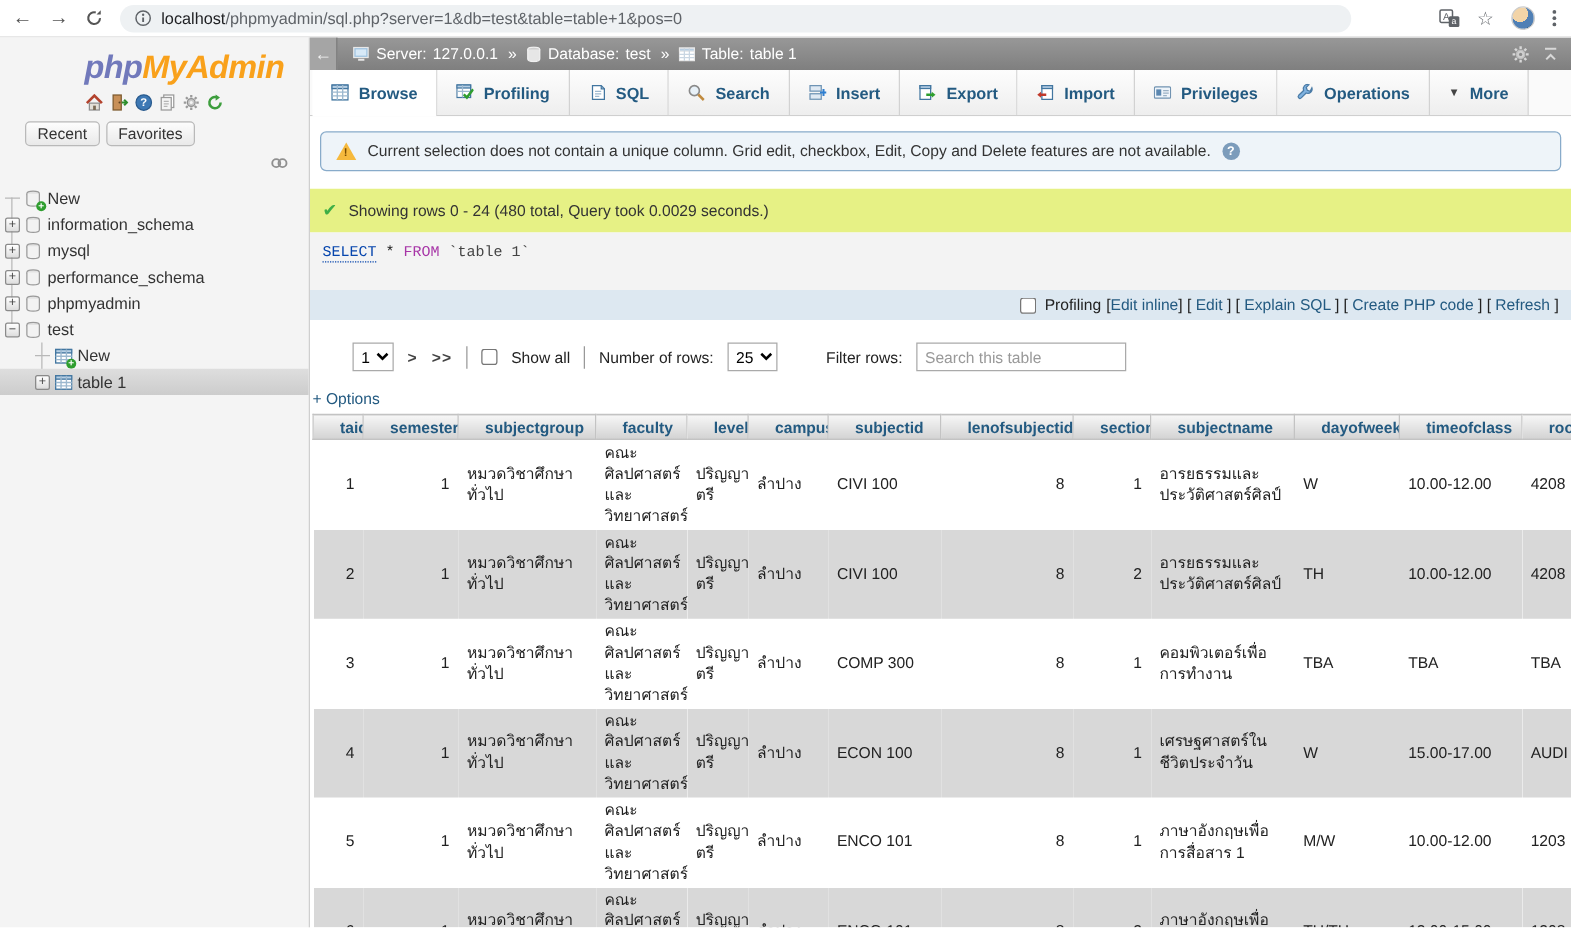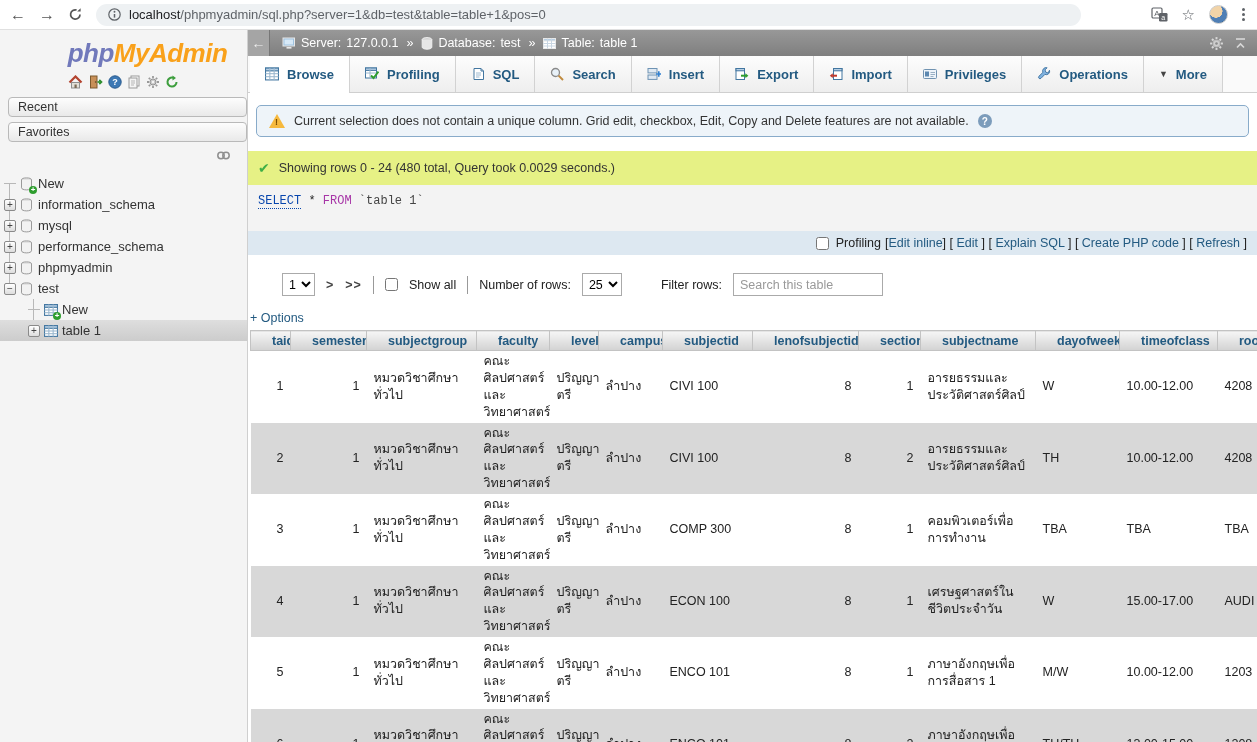--- a/index.html
+++ b/index.html
@@ -21,21 +21,21 @@
   
   .app { display:flex; height:712px; }
   .sidebar { width:248px; background:#f4f4f4; border-right:1px solid #cfcfcf; flex:none; overflow:hidden; }
   .main { flex:1; display:flex; flex-direction:column; overflow:hidden; }
 
   
   .logo { text-align:center; margin-top:8px; font-size:26px; font-weight:bold; font-style:italic; letter-spacing:-0.5px; }
   .logo .l1 { color:#7179bb;margin-left:48px; } .logo .l2 { color:#f9a11b; }
   .side-icons { display:flex; justify-content:center; gap:5px; margin-top:6px; align-items:center; }
   .side-icons span { cursor:pointer; display:inline-flex; }
-  .side-tabs { display:flex; gap:5px; margin:8px 0 0 8px;flex-direction:column; }
+  .side-tabs { display:flex; gap:5px; margin:8px 0 0 20px; }
   .side-tab { border:1px solid #b9b9b9; border-radius:4px; background:linear-gradient(#fdfdfd,#e9e9e9); padding:2px 9px; font-size:12.5px; color:#333; cursor:pointer; }
   .linkrow { display:flex; justify-content:flex-end; padding-right:16px; margin-top:8px; }
   #tree { margin-top:12px; position:relative; }
   .tline { position:absolute; width:1px; background:#b8b8b8; }
   .trow { display:flex; align-items:center; gap:4px; height:21px; padding-left:4px; font-size:13px; color:#333; cursor:pointer; position:relative; }
   .trow.sub { padding-left:28px; }
   .trow.sel { background:linear-gradient(#dedede,#cccccc); }
   .exp { width:12px; height:12px; flex:none; border:1px solid #8a8a8a; background:linear-gradient(#fff,#ddd); border-radius:2px; font-size:10px; line-height:10px; text-align:center; color:#444; }
   .stub { width:12px; height:1px; flex:none; background:#b8b8b8; }
   .nicon { position:relative; width:14px; height:14px; flex:none; display:inline-flex; }
@@ -71,21 +71,21 @@
   .tname { color:#444; }
   .profrow { background:#dde8f1; padding:5px 10px; display:flex; justify-content:flex-end; align-items:center; gap:4px; font-size:12.5px; color:#222; }
   .profrow input { margin-right:3px; }
   .plink { color:#235a81; text-decoration:none; cursor:pointer; }
   .br { color:#222; }
 
   .pager { margin:18px 0 0 34px; display:flex; align-items:center; gap:11px; }
   .pager select { height:23px; border:1px solid #aaa; background:#fff; font-size:12.5px; padding:0 2px; }
   .pg-btn { font-weight:bold; color:#444; font-size:12.5px; cursor:pointer; letter-spacing:1px; }
   .vdiv { width:1px; height:18px; background:#999; }
-  .pager input[type=text] { width:150px; height:23px; border:1px solid #aaa; padding:0 6px; font-size:12.5px; color:#333; font-family:inherit; }
+  .pager input[type=text] { width:168px; height:23px; border:1px solid #aaa; padding:0 6px; font-size:12.5px; color:#333; font-family:inherit; }
   .pager input[type=text]::placeholder { color:#999; }
   .options-link { display:inline-block; margin:15px 0 5px 2px; color:#235a81; cursor:pointer; }
 
   
   table.data { border-collapse:collapse; table-layout:fixed; width:1026px; margin-left:2px; }
   table.data th { background:linear-gradient(#f6f6f6,#d2d2d2); border:1px solid #c3c3c3; color:#235a81; font-weight:bold; text-align:left; padding:2px 21px; font-size:12.5px; white-space:nowrap; overflow:hidden; cursor:pointer; height:20px; }
   table.data td { padding:2px 7px; vertical-align:middle; font-size:12.5px; overflow:hidden; line-height:1.35; }
   tr.alt { background:#d8d8d8; }
   tr.rfirst { height:59px; } tr.rnorm { height:66px; }
   td.num { text-align:right; padding-right:16px; }

